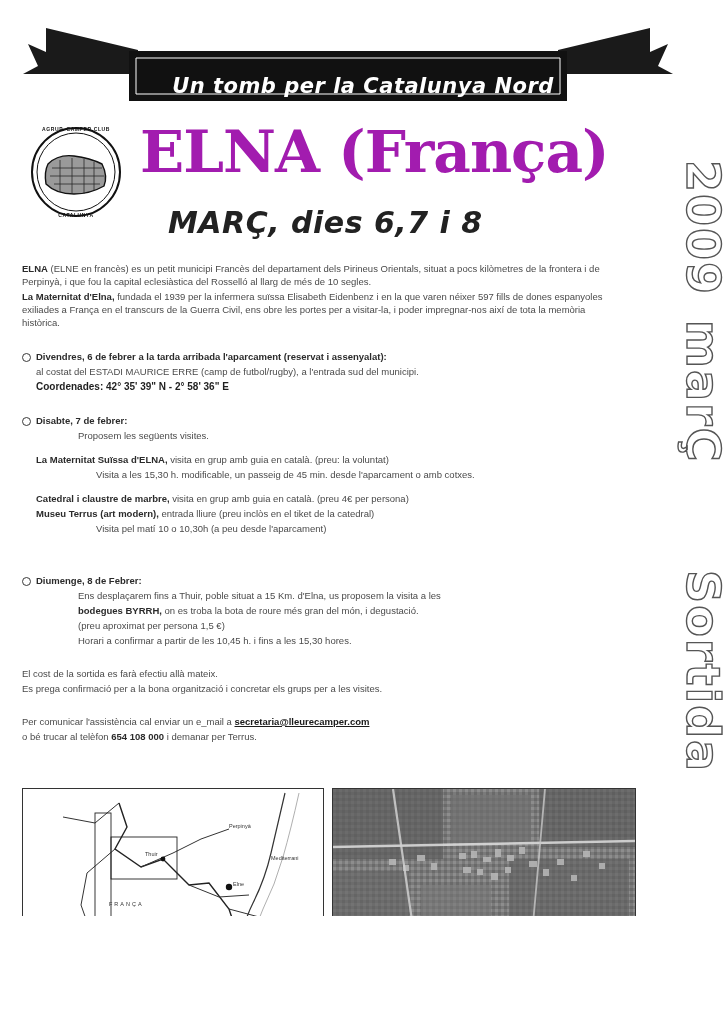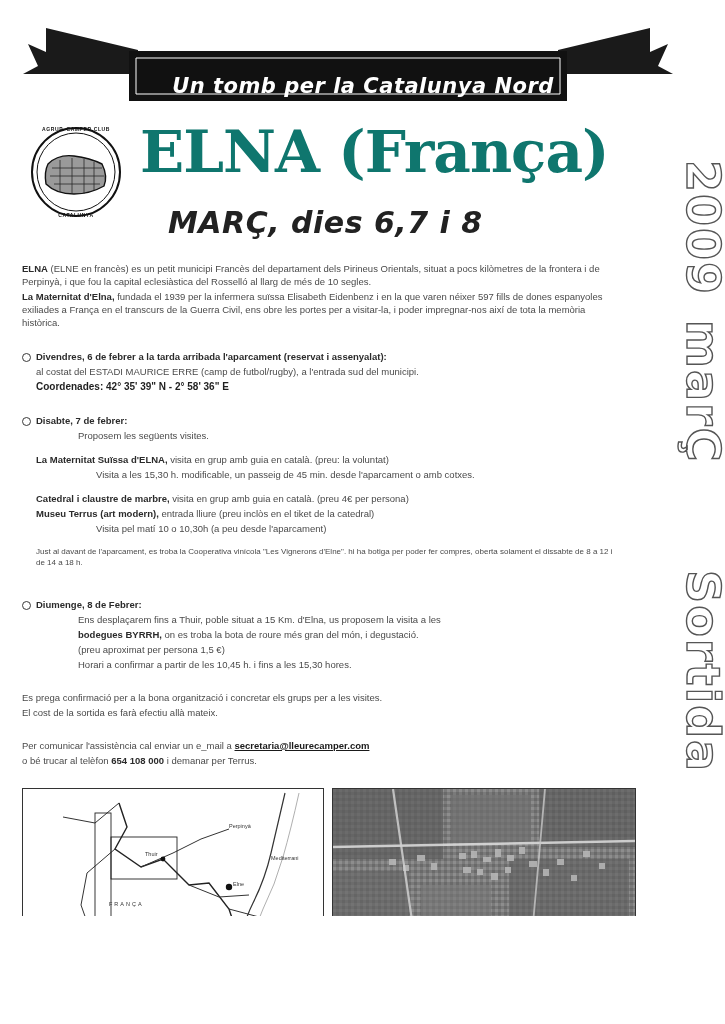--- a/index.html
+++ b/index.html
@@ -69,21 +69,21 @@
     letter-spacing: 0.6px;
   }
   
   .main-title {
     position: absolute;
     left: 140px;
     top: 118px;
     font-family: "DejaVu Serif", serif;
     font-weight: bold;
     font-size: 58px;
-    color: #0f766e;
+    color: #a21caf;
     letter-spacing: -1px;
     white-space: nowrap;
   }
   .sub-title {
     position: absolute;
     left: 168px;
     top: 205px;
     font-family: "DejaVu Sans", sans-serif;
     font-weight: bold;
     font-style: italic;
@@ -252,42 +252,41 @@
       <p>
         <span class="b">Catedral i claustre de marbre,</span>
         <span>visita en grup amb guia en català. (preu 4€ per persona)</span>
       </p>
       <p>
         <span class="b">Museu Terrus (art modern),</span>
         <span>entrada lliure (preu inclòs en el tiket de la catedral)</span>
       </p>
       <p class="ind2">Visita pel matí 10 o 10,30h (a peu desde l'aparcament)</p>
       <div class="spacer"></div>
-      <p class="tiny">Just al davant de l'aparcament, es troba la Cooperativa vinícola "Les Vignerons d'Elne". hi ha botiga per poder fer compres, oberta solament el dissabte de 8 a 12 i de 14 a 18 h.</p>
     </div>
 
     <div class="spacer"></div>
     <div class="spacer"></div>
 
     <div class="bullet-row">
       <p class="b">Diumenge, 8 de Febrer:</p>
       <p class="ind3">Ens desplaçarem fins a Thuir, poble situat a 15 Km. d'Elna, us proposem la visita a les</p>
       <p class="ind3">
         <span class="b">bodegues BYRRH,</span>
         <span>on es troba la bota de roure més gran del món, i degustació.</span>
       </p>
       <p class="ind3">(preu aproximat per persona 1,5 €)</p>
       <p class="ind3">Horari a confirmar a partir de les 10,45 h. i fins a les 15,30 hores.</p>
     </div>
 
     <div class="spacer"></div>
     <div class="spacer"></div>
 
+    <p>El cost de la sortida es farà efectiu allà mateix.</p>
     <p>Es prega confirmació per a la bona organització i concretar els grups per a les visites.</p>
-    <p>El cost de la sortida es farà efectiu allà mateix.</p>
     <div class="spacer"></div>
     <div class="spacer"></div>
     <p>
       <span>Per comunicar l'assistència cal enviar un e_mail a</span>
       <span class="em-mail">secretaria@lleurecamper.com</span>
     </p>
     <p>
       <span>o bé trucar al telèfon</span>
       <span class="b">654 108 000</span>
       <span>i demanar per Terrus.</span>

